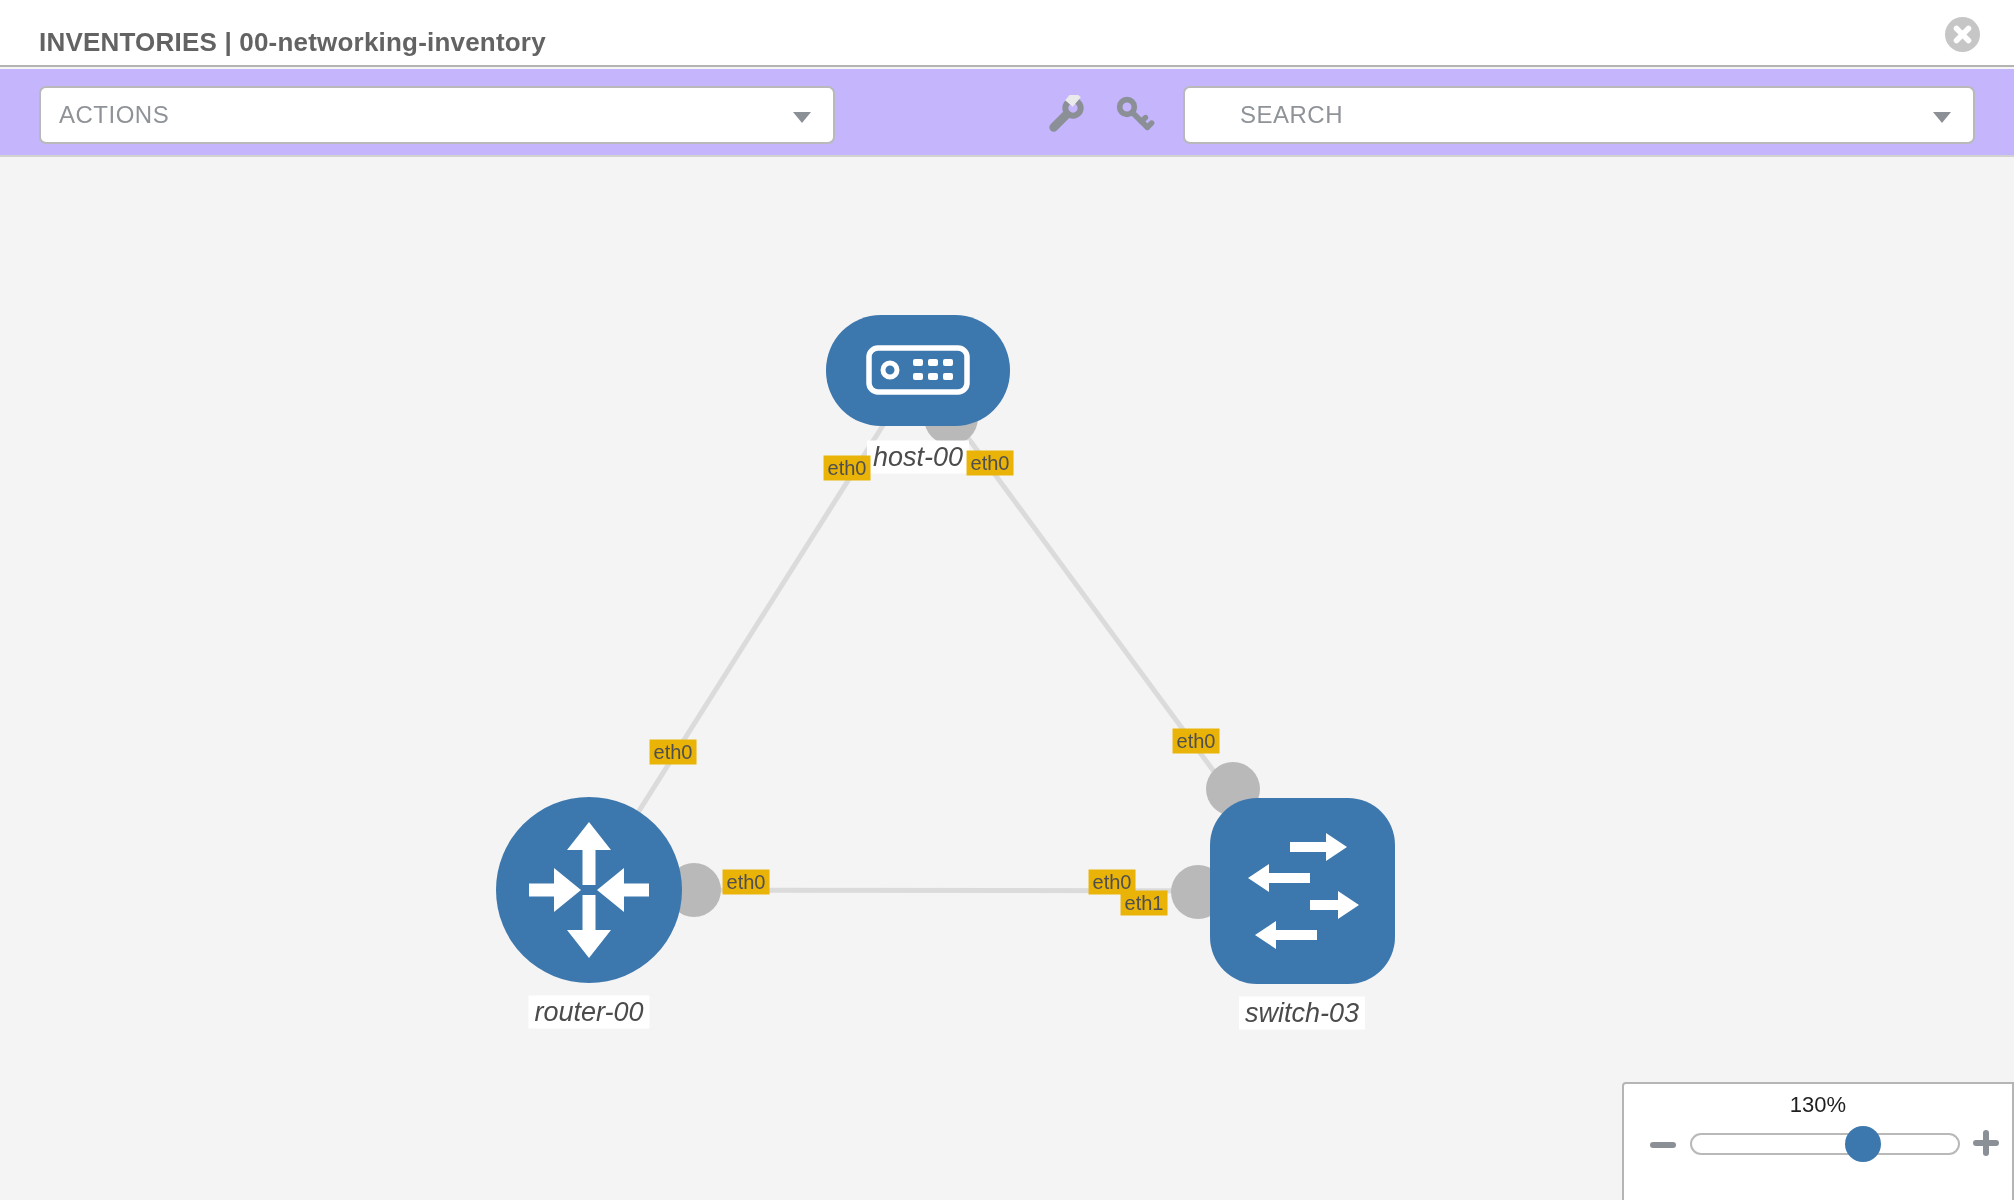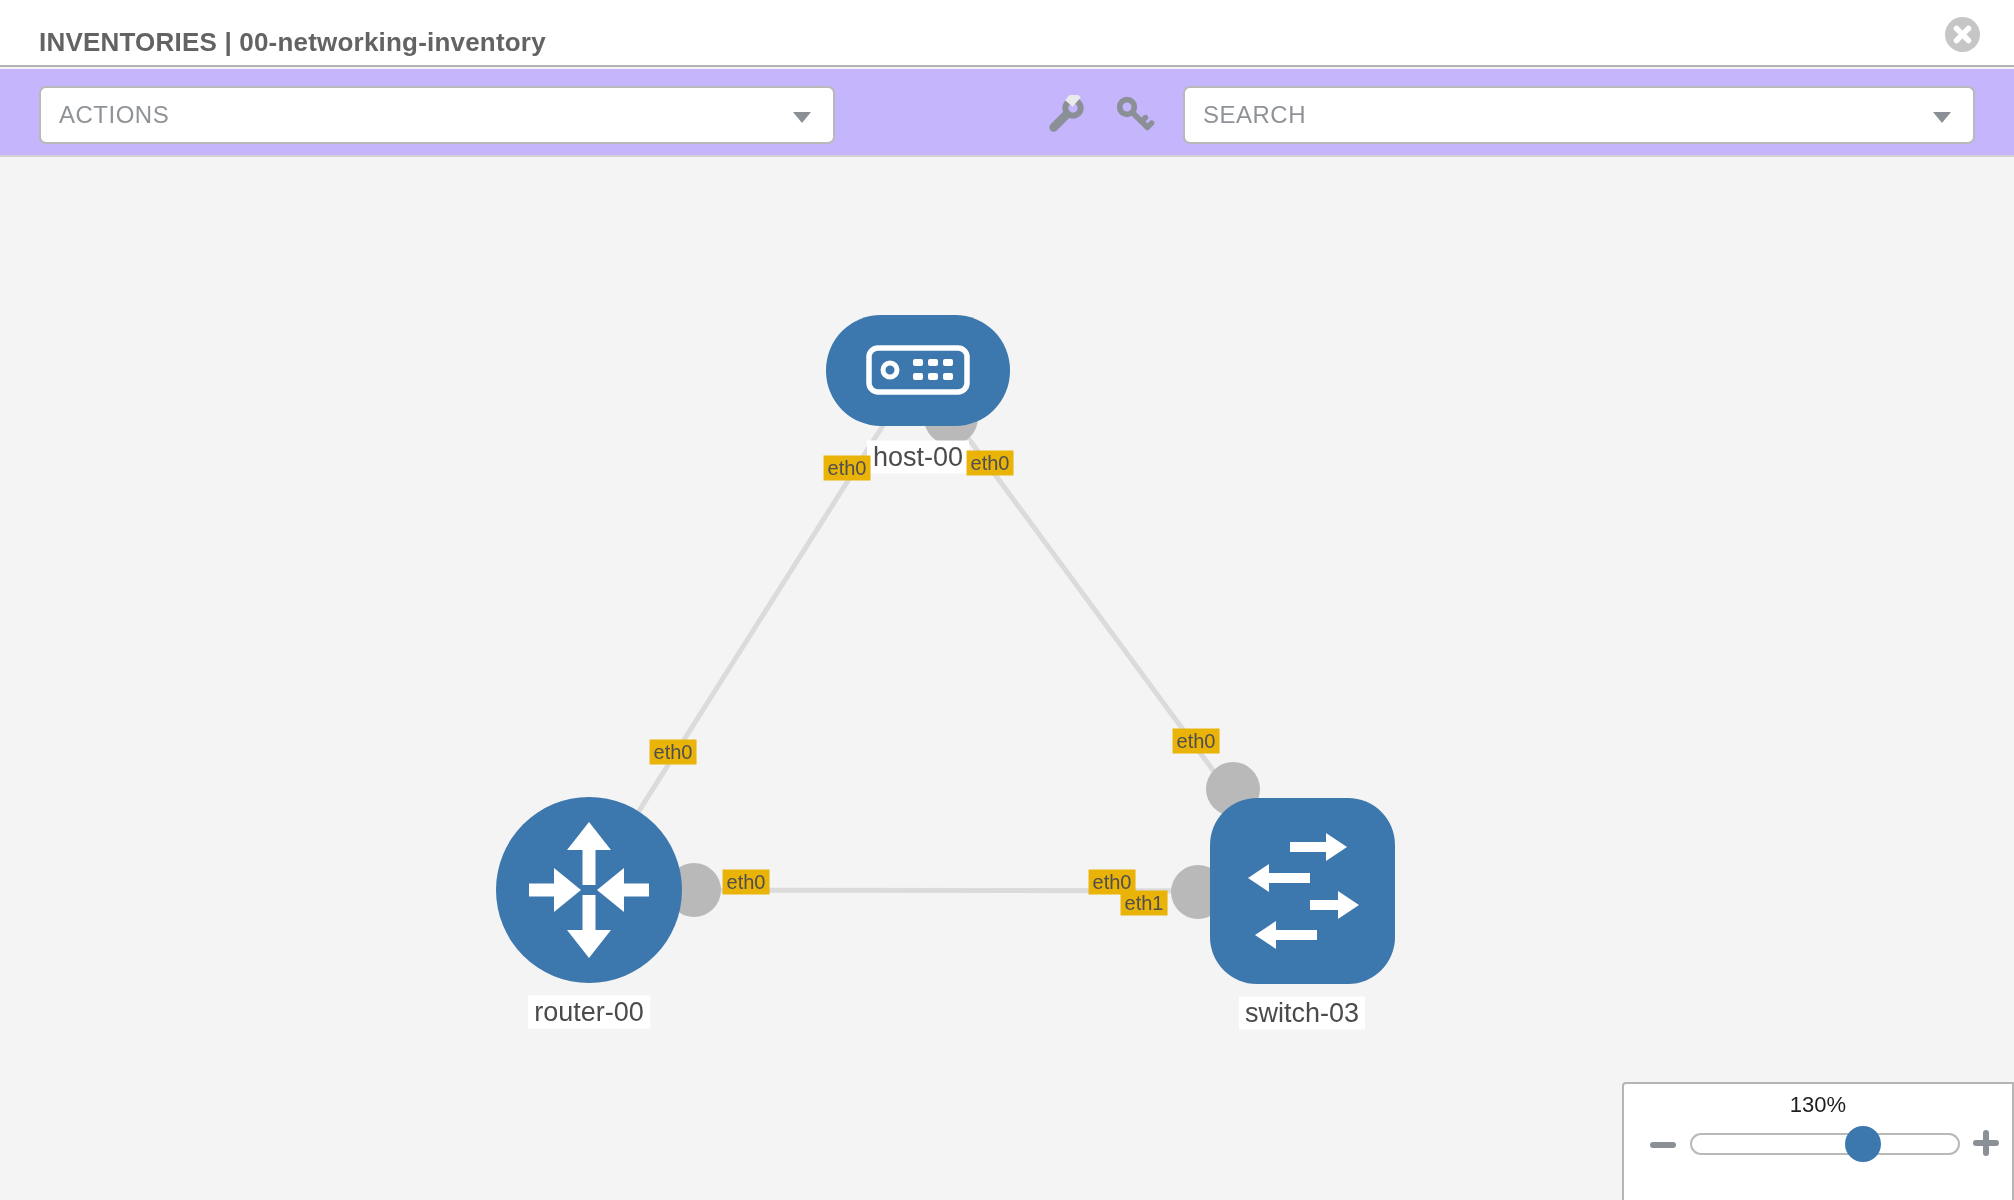--- a/index.html
+++ b/index.html
@@ -34,41 +34,41 @@
   }
   .dropdown .dd-label{
     margin-left:18px;font-size:24px;color:#8f9398;letter-spacing:.5px;
   }
   .dd-caret{
     position:absolute;right:22px;top:24px;width:0;height:0;
     border-left:9px solid transparent;border-right:9px solid transparent;
     border-top:11px solid #8b8f96;
   }
   .dd-actions{left:39px;width:796px;}
-  .dd-search{left:1183px;width:792px;}
+  .dd-search{left:1183px;width:792px;padding-left:37px;}
   .tool-btn{
     position:absolute;top:19px;width:54px;height:54px;
     display:flex;align-items:center;justify-content:center;cursor:pointer;
   }
   .tool-btn.wrench{left:1039px;}
   .tool-btn.key{left:1108px;}
   
   .canvas{
     position:absolute;top:157px;left:0;width:2014px;height:1043px;
     background:#f4f4f4;overflow:hidden;
   }
   #topo-svg{position:absolute;top:0;left:0;}
   .node{
     position:absolute;display:flex;align-items:center;justify-content:center;
     cursor:pointer;z-index:2;
   }
   .node-label{
     position:absolute;transform:translate(-50%,-50%);
     background:#ffffff;color:#4b4b4b;font-size:27px;
-    padding:1px 6px;white-space:nowrap;z-index:3;
+    padding:1px 6px;white-space:nowrap;z-index:3;font-style:italic;
   }
   .iface-label{
     position:absolute;transform:translate(-50%,-50%);
     background:#eab308;color:#4f4f4f;font-size:20px;
     padding:1px 4px;white-space:nowrap;z-index:3;
   }
   
   .zoom-panel{
     position:absolute;left:1622px;top:1082px;width:392px;height:134px;
     background:#ffffff;border:2px solid #b5b5b5;border-radius:4px 0 0 0;

